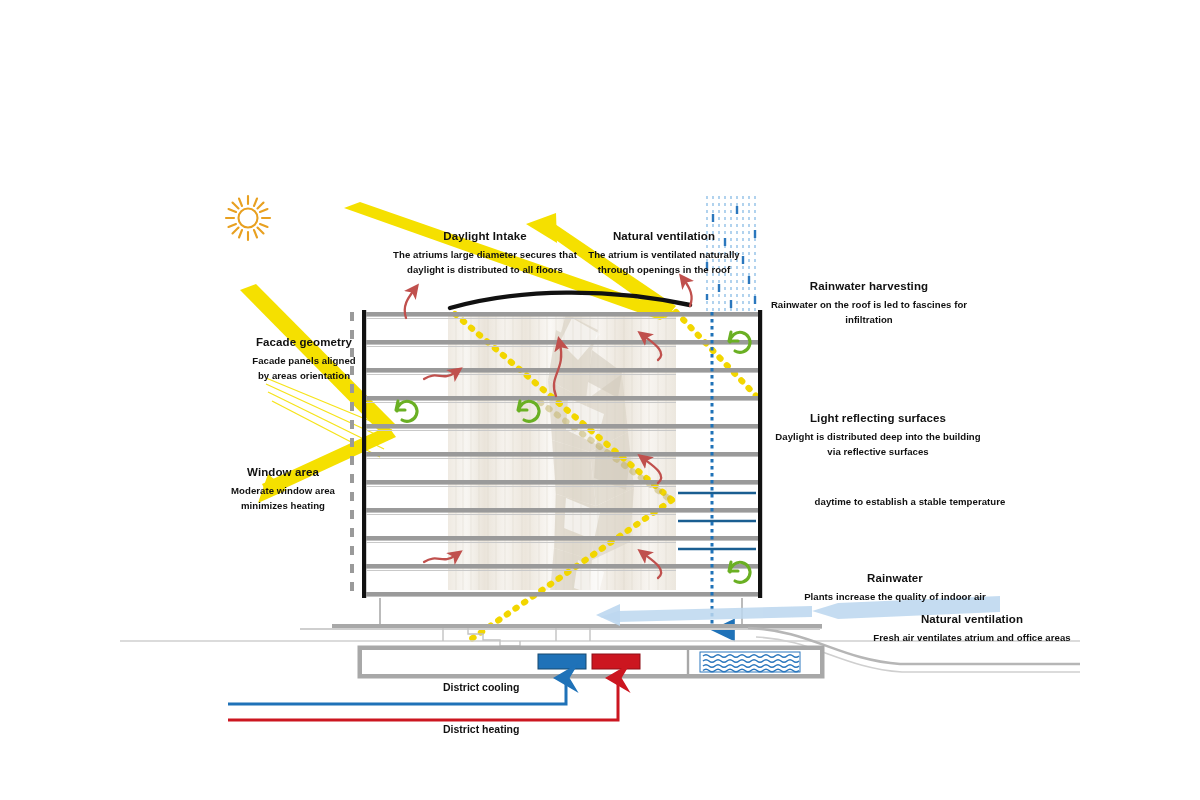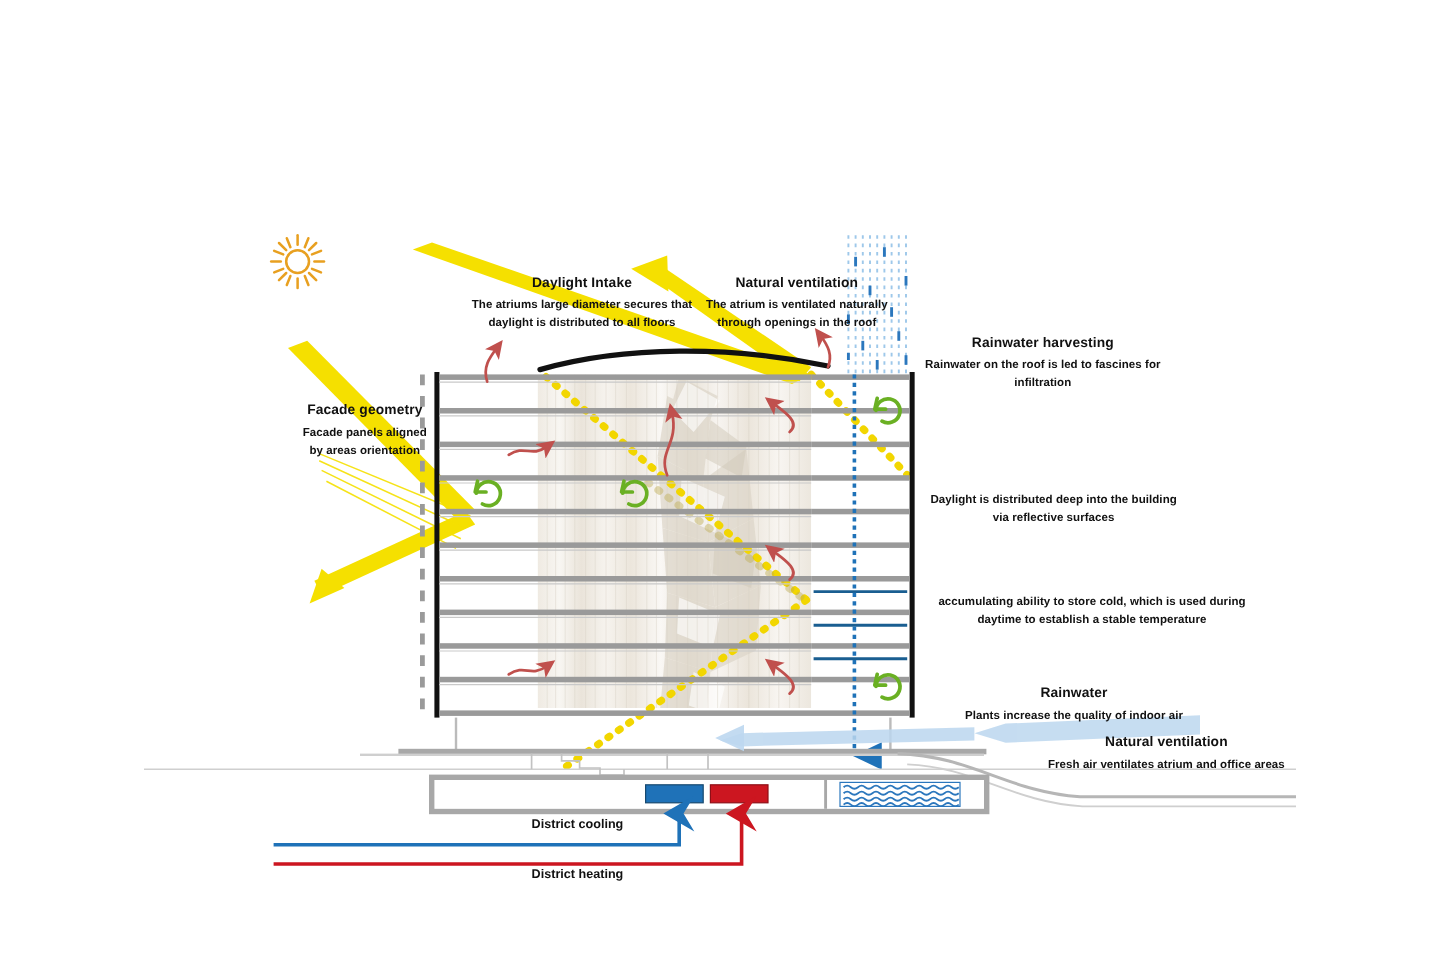--- a/index.html
+++ b/index.html
@@ -309,43 +309,48 @@
     <span class="ln">through openings in the roof</span>
   </div>
 
   <div class="ann" style="left:762px;top:278px;width:214px;">
     <span class="ttl">Rainwater harvesting</span>
     <span class="ln">Rainwater on the roof is led to fascines for</span>
     <span class="ln">infiltration</span>
   </div>
 
   <div class="ann" style="left:768px;top:410px;width:220px;">
+    <span class="ttl">Light reflecting surfaces</span>
     <span class="ln">Daylight is distributed deep into the building</span>
     <span class="ln">via reflective surfaces</span>
   </div>
 
   <div class="ann" style="left:778px;top:495px;width:264px;">
-    <span class="ln">accumulating ability to store cold, which is used during</span>
     <span class="ln">daytime to establish a stable temperature</span>
   </div>
 
   <div class="ann" style="left:790px;top:570px;width:210px;">
     <span class="ttl">Rainwater</span>
     <span class="ln">Plants increase the quality of indoor air</span>
   </div>
 
   <div class="ann" style="left:856px;top:611px;width:232px;">
     <span class="ttl">Natural ventilation</span>
     <span class="ln">Fresh air ventilates atrium and office areas</span>
   </div>
 
   <div class="ann" style="left:236px;top:334px;width:136px;">
     <span class="ttl">Facade geometry</span>
     <span class="ln">Facade panels aligned</span>
     <span class="ln">by areas orientation</span>
   </div>
 
+  <div class="ann" style="left:216px;top:464px;width:134px;">
+    <span class="ttl">Window area</span>
+    <span class="ln">Moderate window area</span>
+    <span class="ln">minimizes heating</span>
+  </div>
 
 
   <div class="lbl" style="left:443px;top:681px;text-align:right;">District cooling</div>
   <div class="lbl" style="left:443px;top:723px;">District heating</div>
 
 </div>
 
 </body></html>

